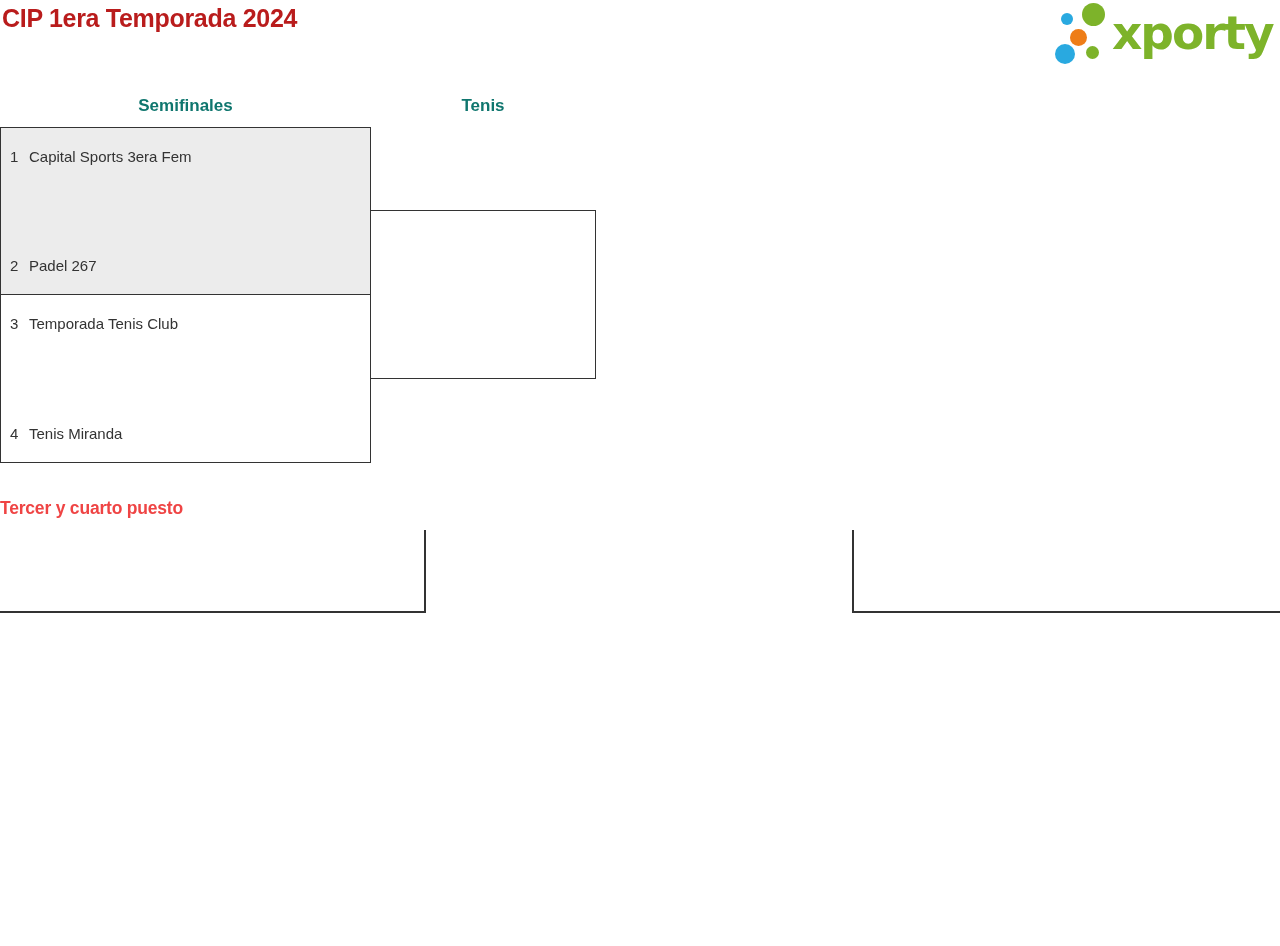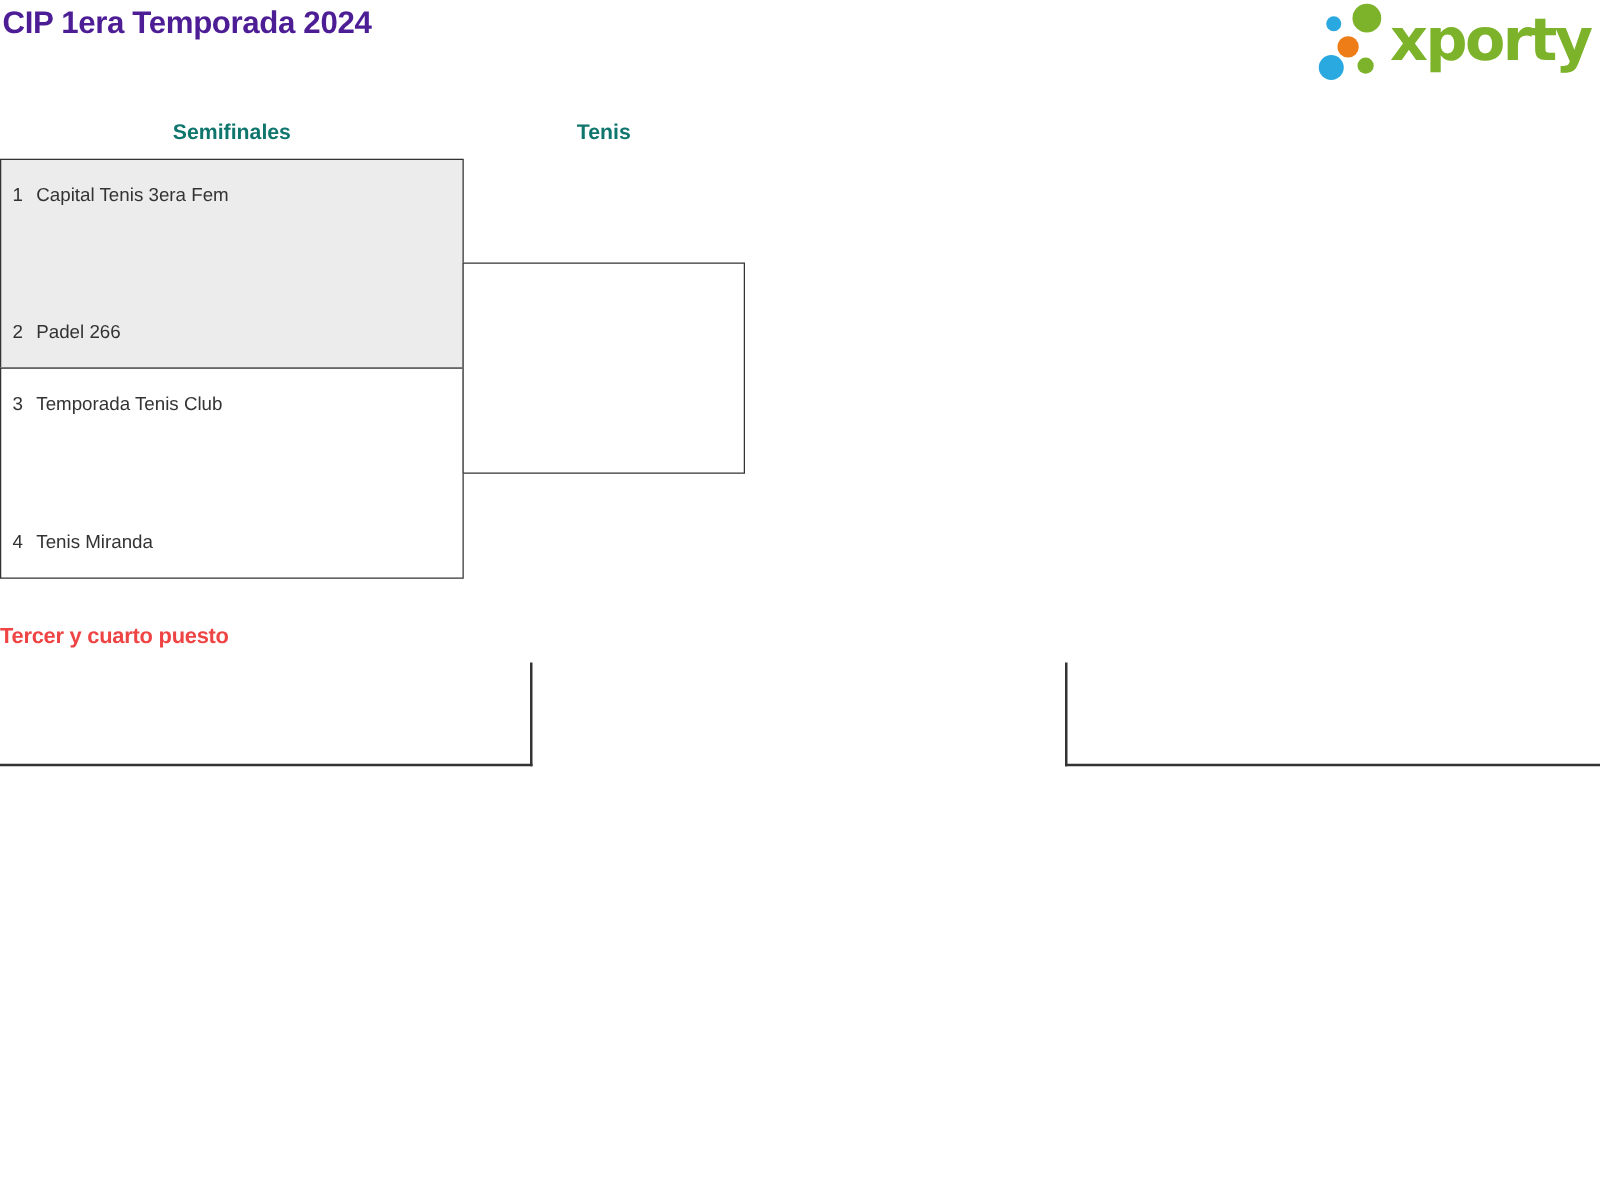--- a/index.html
+++ b/index.html
@@ -17,21 +17,21 @@
   }
 
   
   .title-block {
     position: absolute;
     left: 2px;
     top: 2px;
     font-size: 25px;
     line-height: 33px;
     font-weight: 700;
-    color: #4c1d95;
+    color: #b91c1c;
     letter-spacing: -0.3px;
   }
 
   
   .logo {
     position: absolute;
     left: 1048px;
     top: 0;
     width: 232px;
     height: 66px;
@@ -142,25 +142,25 @@
   <span class="dot dot-green-small"></span>
   <span class="wordmark">xporty</span>
 </div>
 
 <div class="round-header rh-semis">Semifinales</div>
 <div class="round-header rh-final">Tenis</div>
 
 <div class="match match-sf1">
   <div class="team team-top">
     <span class="seed">1</span>
-    <span class="tname">Capital Tenis 3era Fem</span>
+    <span class="tname">Capital Sports 3era Fem</span>
   </div>
   <div class="team team-bottom">
     <span class="seed">2</span>
-    <span class="tname">Padel 266</span>
+    <span class="tname">Padel 267</span>
   </div>
 </div>
 
 <div class="match match-sf2">
   <div class="team team-top">
     <span class="seed">3</span>
     <span class="tname">Temporada Tenis Club</span>
   </div>
   <div class="team team-bottom">
     <span class="seed">4</span>

